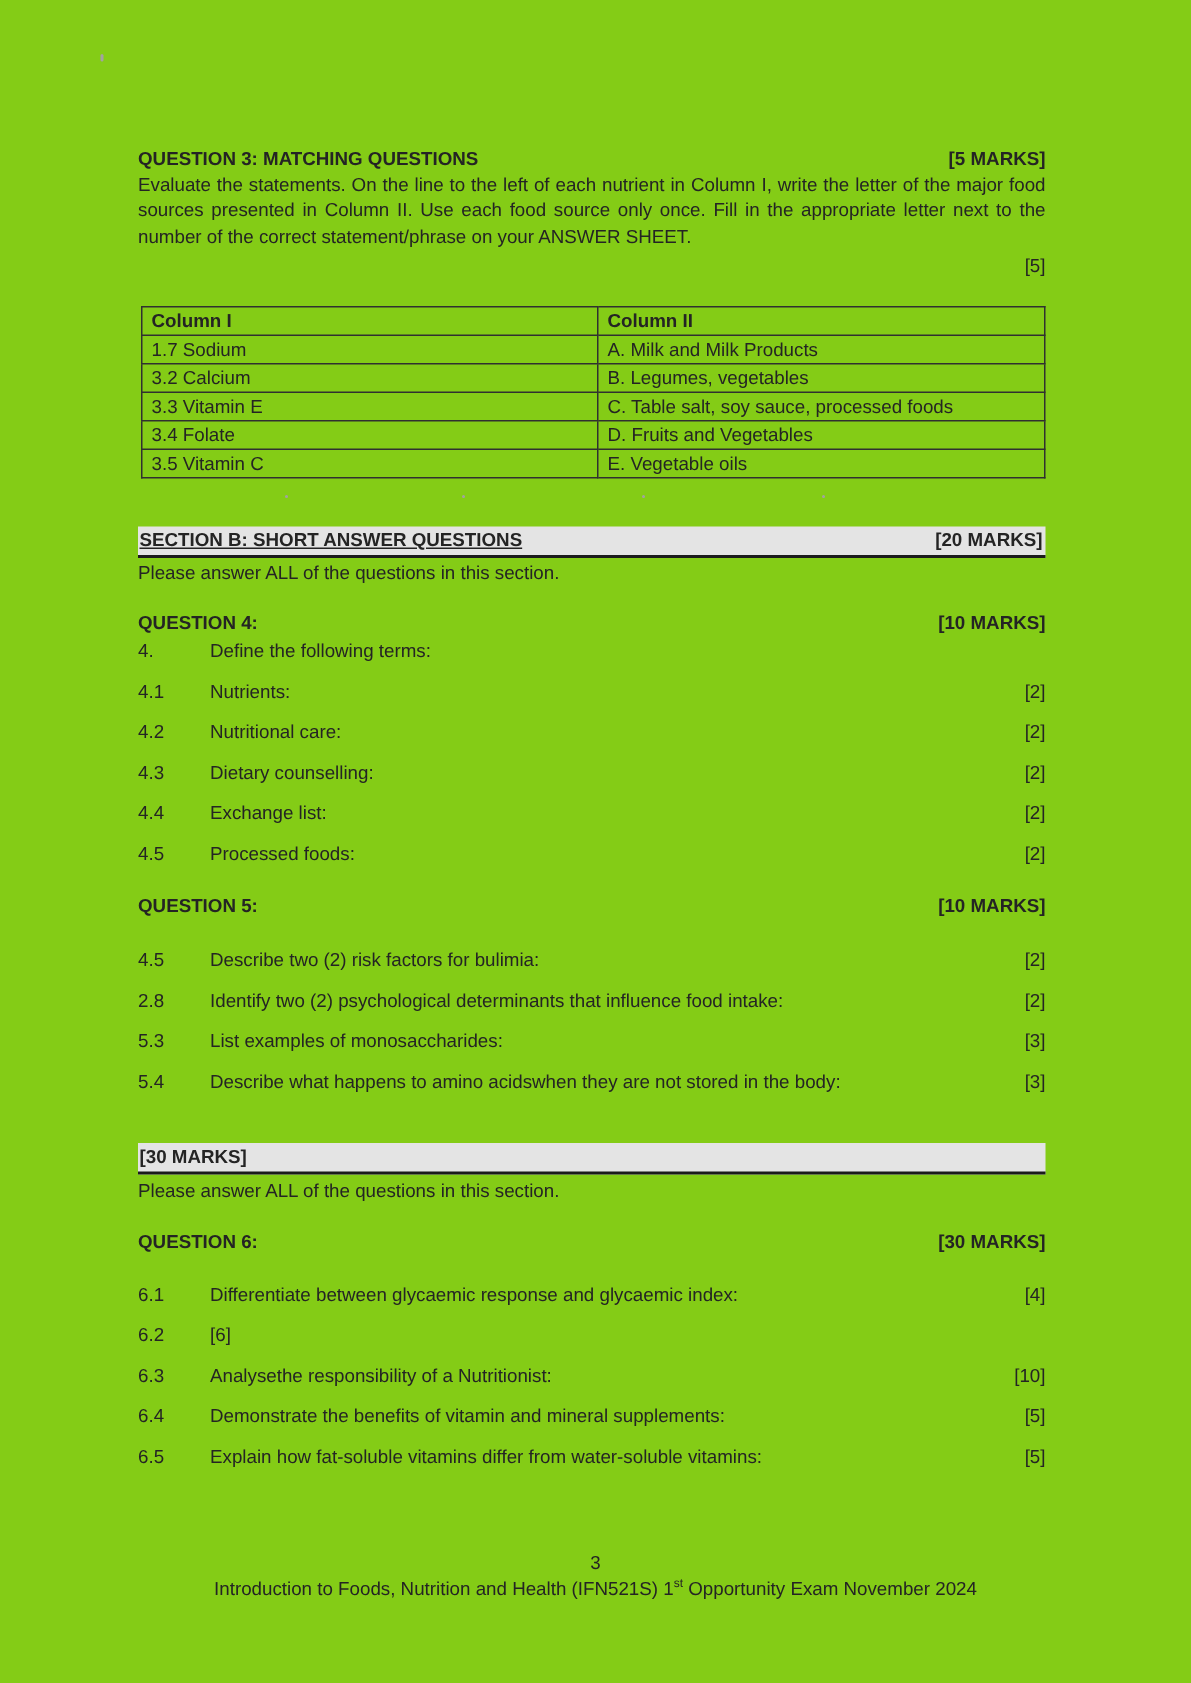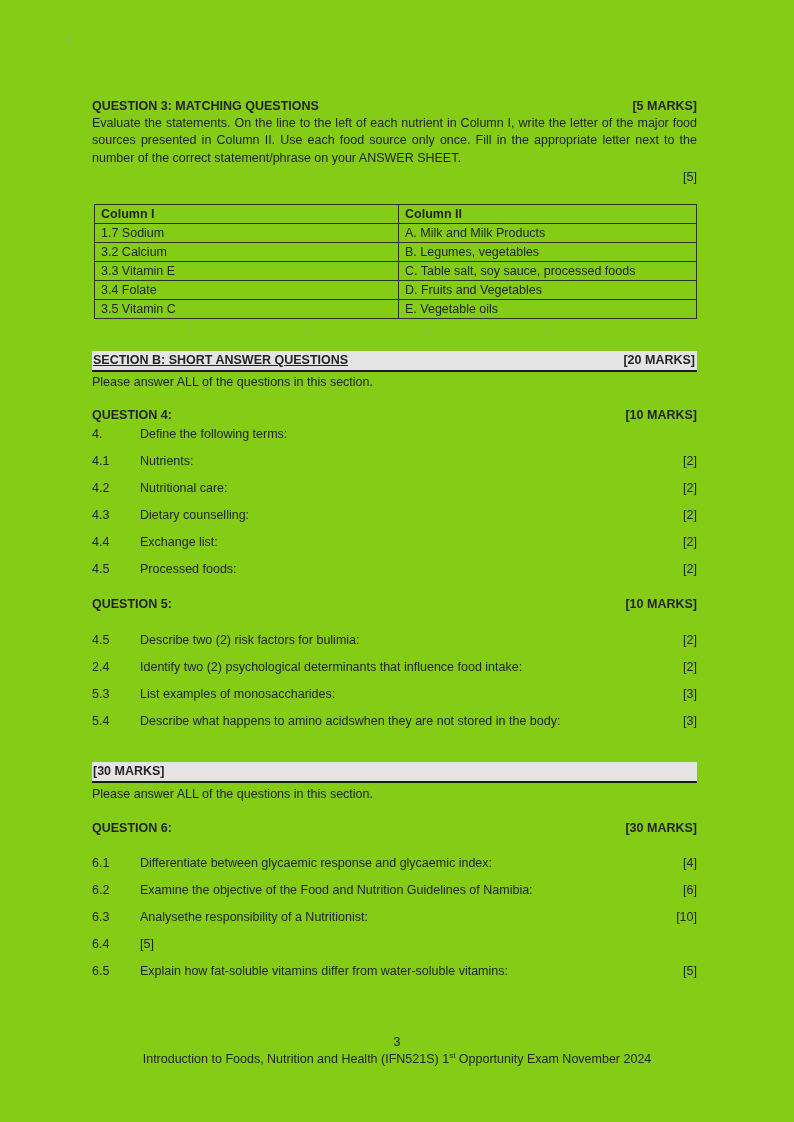--- a/index.html
+++ b/index.html
@@ -137,21 +137,21 @@
     <span>QUESTION 5:</span>
     <span>[10 MARKS]</span>
   </div>
 
   <div class="row item" style="top:632px">
     <span class="num">4.5</span>
     <span class="txt">Describe two (2) risk factors for bulimia:</span>
     <span class="mk">[2]</span>
   </div>
   <div class="row item" style="top:659px">
-    <span class="num">2.4</span>
+    <span class="num">2.8</span>
     <span class="txt">Identify two (2) psychological determinants that influence food intake:</span>
     <span class="mk">[2]</span>
   </div>
   <div class="row item" style="top:686px">
     <span class="num">5.3</span>
     <span class="txt">List examples of monosaccharides:</span>
     <span class="mk">[3]</span>
   </div>
   <div class="row item" style="top:713px">
     <span class="num">5.4</span>
@@ -169,30 +169,30 @@
     <span>[30 MARKS]</span>
   </div>
 
   <div class="row item" style="top:855px">
     <span class="num">6.1</span>
     <span class="txt">Differentiate between glycaemic response and glycaemic index:</span>
     <span class="mk">[4]</span>
   </div>
   <div class="row item" style="top:882px">
     <span class="num">6.2</span>
-    <span class="txt">Examine the objective of the Food and Nutrition Guidelines of Namibia:</span>
     <span class="mk">[6]</span>
   </div>
   <div class="row item" style="top:909px">
     <span class="num">6.3</span>
     <span class="txt">Analysethe responsibility of a Nutritionist:</span>
     <span class="mk">[10]</span>
   </div>
   <div class="row item" style="top:936px">
     <span class="num">6.4</span>
+    <span class="txt">Demonstrate the benefits of vitamin and mineral supplements:</span>
     <span class="mk">[5]</span>
   </div>
   <div class="row item" style="top:963px">
     <span class="num">6.5</span>
     <span class="txt">Explain how fat-soluble vitamins differ from water-soluble vitamins:</span>
     <span class="mk">[5]</span>
   </div>
 
   <div class="center-line" style="top:1034px">3</div>
   <div class="center-line" style="top:1051px">

